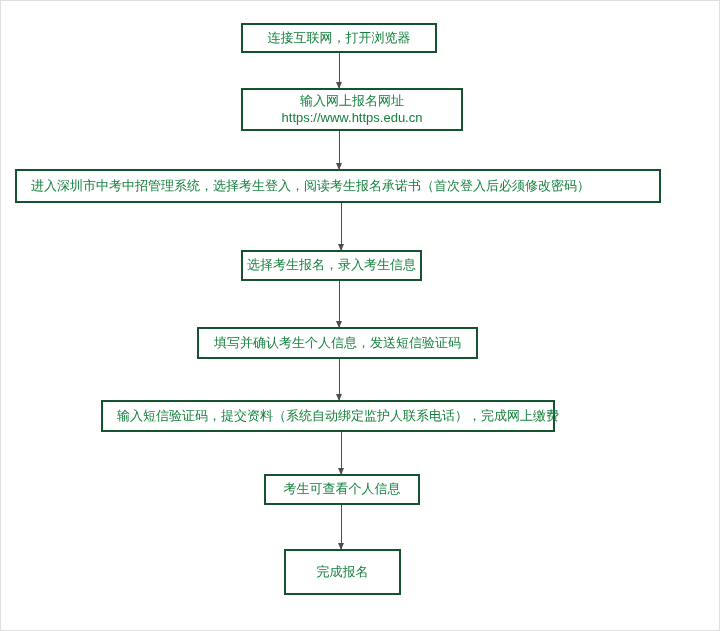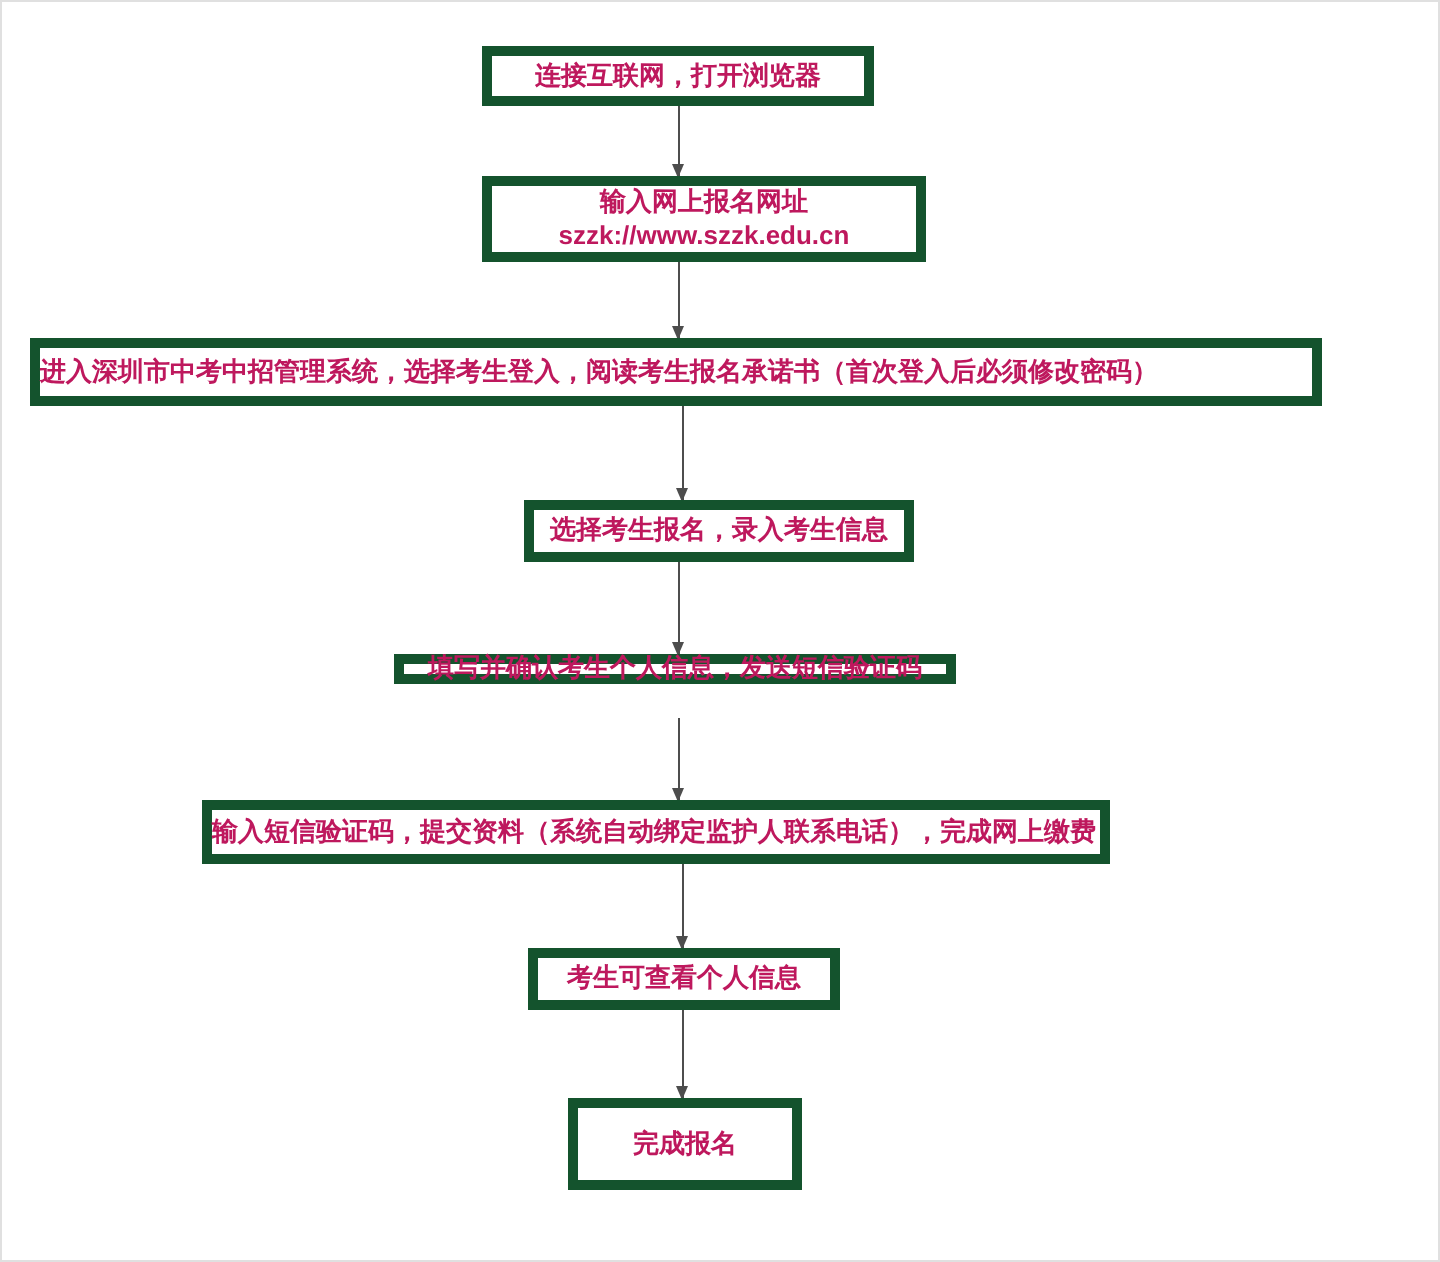--- a/index.html
+++ b/index.html
@@ -13,37 +13,36 @@
     width: 720px;
     height: 631px;
     background: #ffffff;
     border: 1px solid #e0e0e0;
     box-sizing: border-box;
     overflow: hidden;
   }
   .node {
     position: absolute;
     box-sizing: border-box;
-    border: 5px solid #14532d;
+    border: 2px solid #14532d;
     background: #ffffff;
     display: flex;
     flex-direction: column;
     align-items: center;
     justify-content: center;
     text-align: center;
     font-size: 13px;
-    color: #be185d;
+    color: #15803d;
     line-height: 1.3;
     padding: 2px 6px;
-    font-weight: bold;
   }
   .node.left-align {
     align-items: flex-start;
     text-align: left;
-    padding-left: 0;
+    padding-left: 14px;
   }
   .node .line {
     white-space: nowrap;
   }
   .arrow {
     position: absolute;
     width: 0;
     border-left: 1px solid #4d4d4d;
   }
   .arrow::after {
@@ -64,38 +63,38 @@
 <div class="canvas">
 
   <div class="node" style="left:240px; top:22px; width:196px; height:30px;">
     <span class="line">连接互联网，打开浏览器</span>
   </div>
 
   <div class="arrow" style="left:338px; top:52px; height:35px;"></div>
 
   <div class="node" style="left:240px; top:87px; width:222px; height:43px;">
     <span class="line">输入网上报名网址</span>
-    <span class="line">szzk://www.szzk.edu.cn</span>
+    <span class="line">https://www.https.edu.cn</span>
   </div>
 
   <div class="arrow" style="left:338px; top:130px; height:38px;"></div>
 
   <div class="node left-align" style="left:14px; top:168px; width:646px; height:34px;">
     <span class="line">进入深圳市中考中招管理系统，选择考生登入，阅读考生报名承诺书（首次登入后必须修改密码）</span>
   </div>
 
   <div class="arrow" style="left:340px; top:202px; height:47px;"></div>
 
-  <div class="node" style="left:240px; top:249px; width:195px; height:31px;margin-left:21px;">
+  <div class="node" style="left:240px; top:249px; width:181px; height:31px;">
     <span class="line">选择考生报名，录入考生信息</span>
   </div>
 
   <div class="arrow" style="left:338px; top:280px; height:46px;"></div>
 
-  <div class="node" style="left:196px; top:326px; width:281px; height:15px;">
+  <div class="node" style="left:196px; top:326px; width:281px; height:32px;">
     <span class="line">填写并确认考生个人信息，发送短信验证码</span>
   </div>
 
   <div class="arrow" style="left:338px; top:358px; height:41px;"></div>
 
   <div class="node left-align" style="left:100px; top:399px; width:454px; height:32px;">
     <span class="line">输入短信验证码，提交资料（系统自动绑定监护人联系电话），完成网上缴费</span>
   </div>
 
   <div class="arrow" style="left:340px; top:431px; height:42px;"></div>

